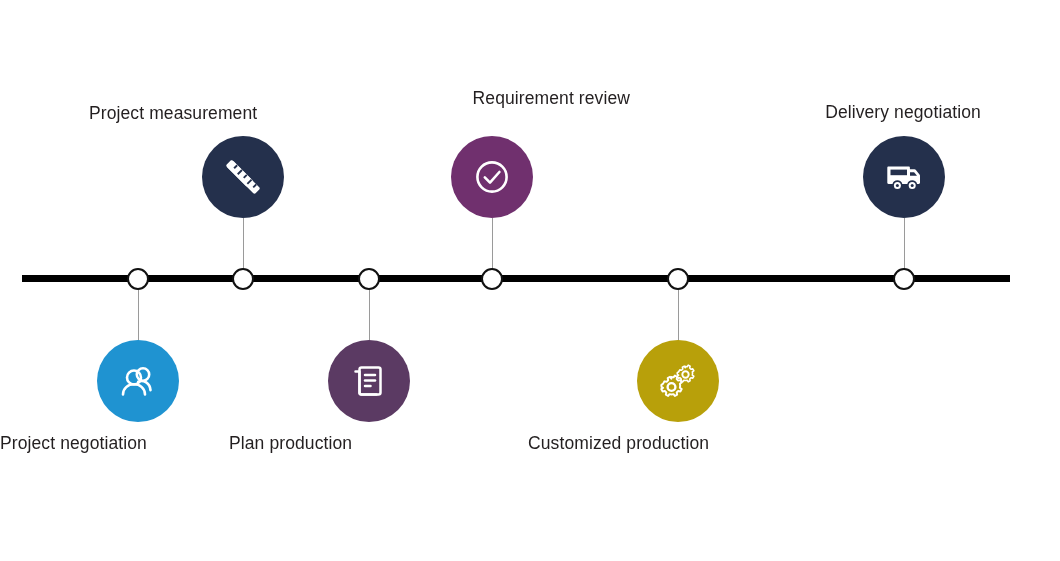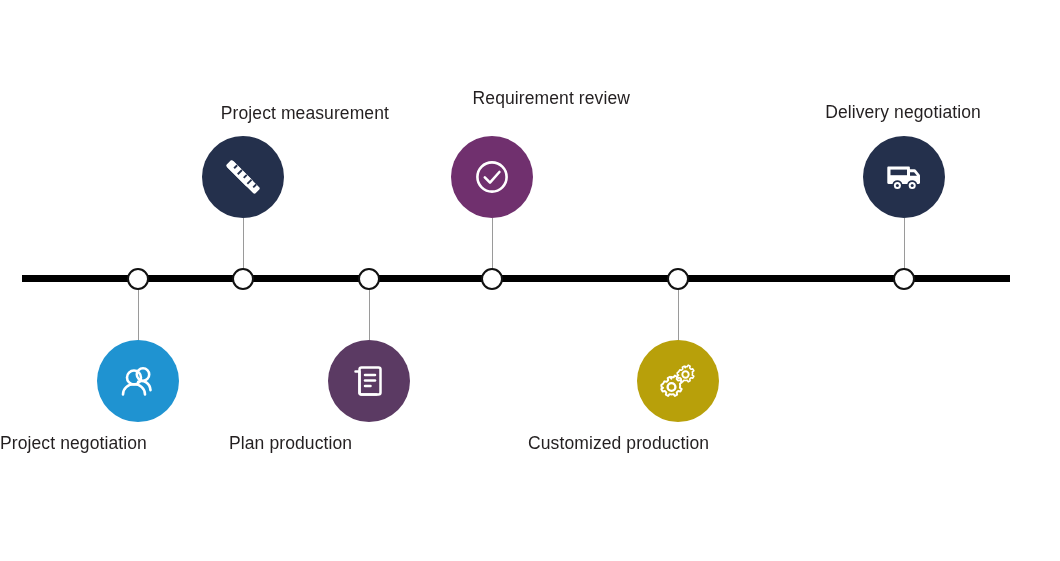--- a/index.html
+++ b/index.html
@@ -108,21 +108,21 @@
             <path d="M6.2 20.8h37.6c.9 0 1.6.7 1.6 1.6v5.2c0 .9-.7 1.6-1.6 1.6H6.2c-.9 0-1.6-.7-1.6-1.6v-5.2c0-.9.7-1.6 1.6-1.6z"></path>
             <rect x="11.6" y="20.8" width="1.9" height="4.3" fill="#24304c"></rect>
             <rect x="18.4" y="20.8" width="1.9" height="6" fill="#24304c"></rect>
             <rect x="25.2" y="20.8" width="1.9" height="4.3" fill="#24304c"></rect>
             <rect x="32" y="20.8" width="1.9" height="6" fill="#24304c"></rect>
             <rect x="38.6" y="20.8" width="1.9" height="4.3" fill="#24304c"></rect>
           </g>
         </svg>
       </span>
     </div>
-    <div class="node-label" style="left:89px; top:105px; width:300px; text-align:right;">Project measurement</div>
+    <div class="node-label" style="left:89px; top:105px; width:300px; text-align:left;">Project measurement</div>
   </div>
 
   <div class="node">
     <div class="stem" style="left:369px; top:279px; height:62px;"></div>
     <div class="axis-dot" style="left:358px; top:268px;"></div>
     <div class="bubble" style="left:328px; top:340px; background:#5b3a63;">
       <span>
         <svg width="46" height="46" viewBox="0 0 46 46" fill="none" stroke="#ffffff" stroke-width="2.5" stroke-linejoin="round" stroke-linecap="round">
           <path d="M15.5 9.5h17a2 2 0 0 1 2 2v23a2 2 0 0 1-2 2h-17a2 2 0 0 1-2-2v-23a2 2 0 0 1 2-2z" fill="#5b3a63"></path>
           <path d="M9.5 13.5h4v21a2 2 0 0 0 2 2h15"></path>

